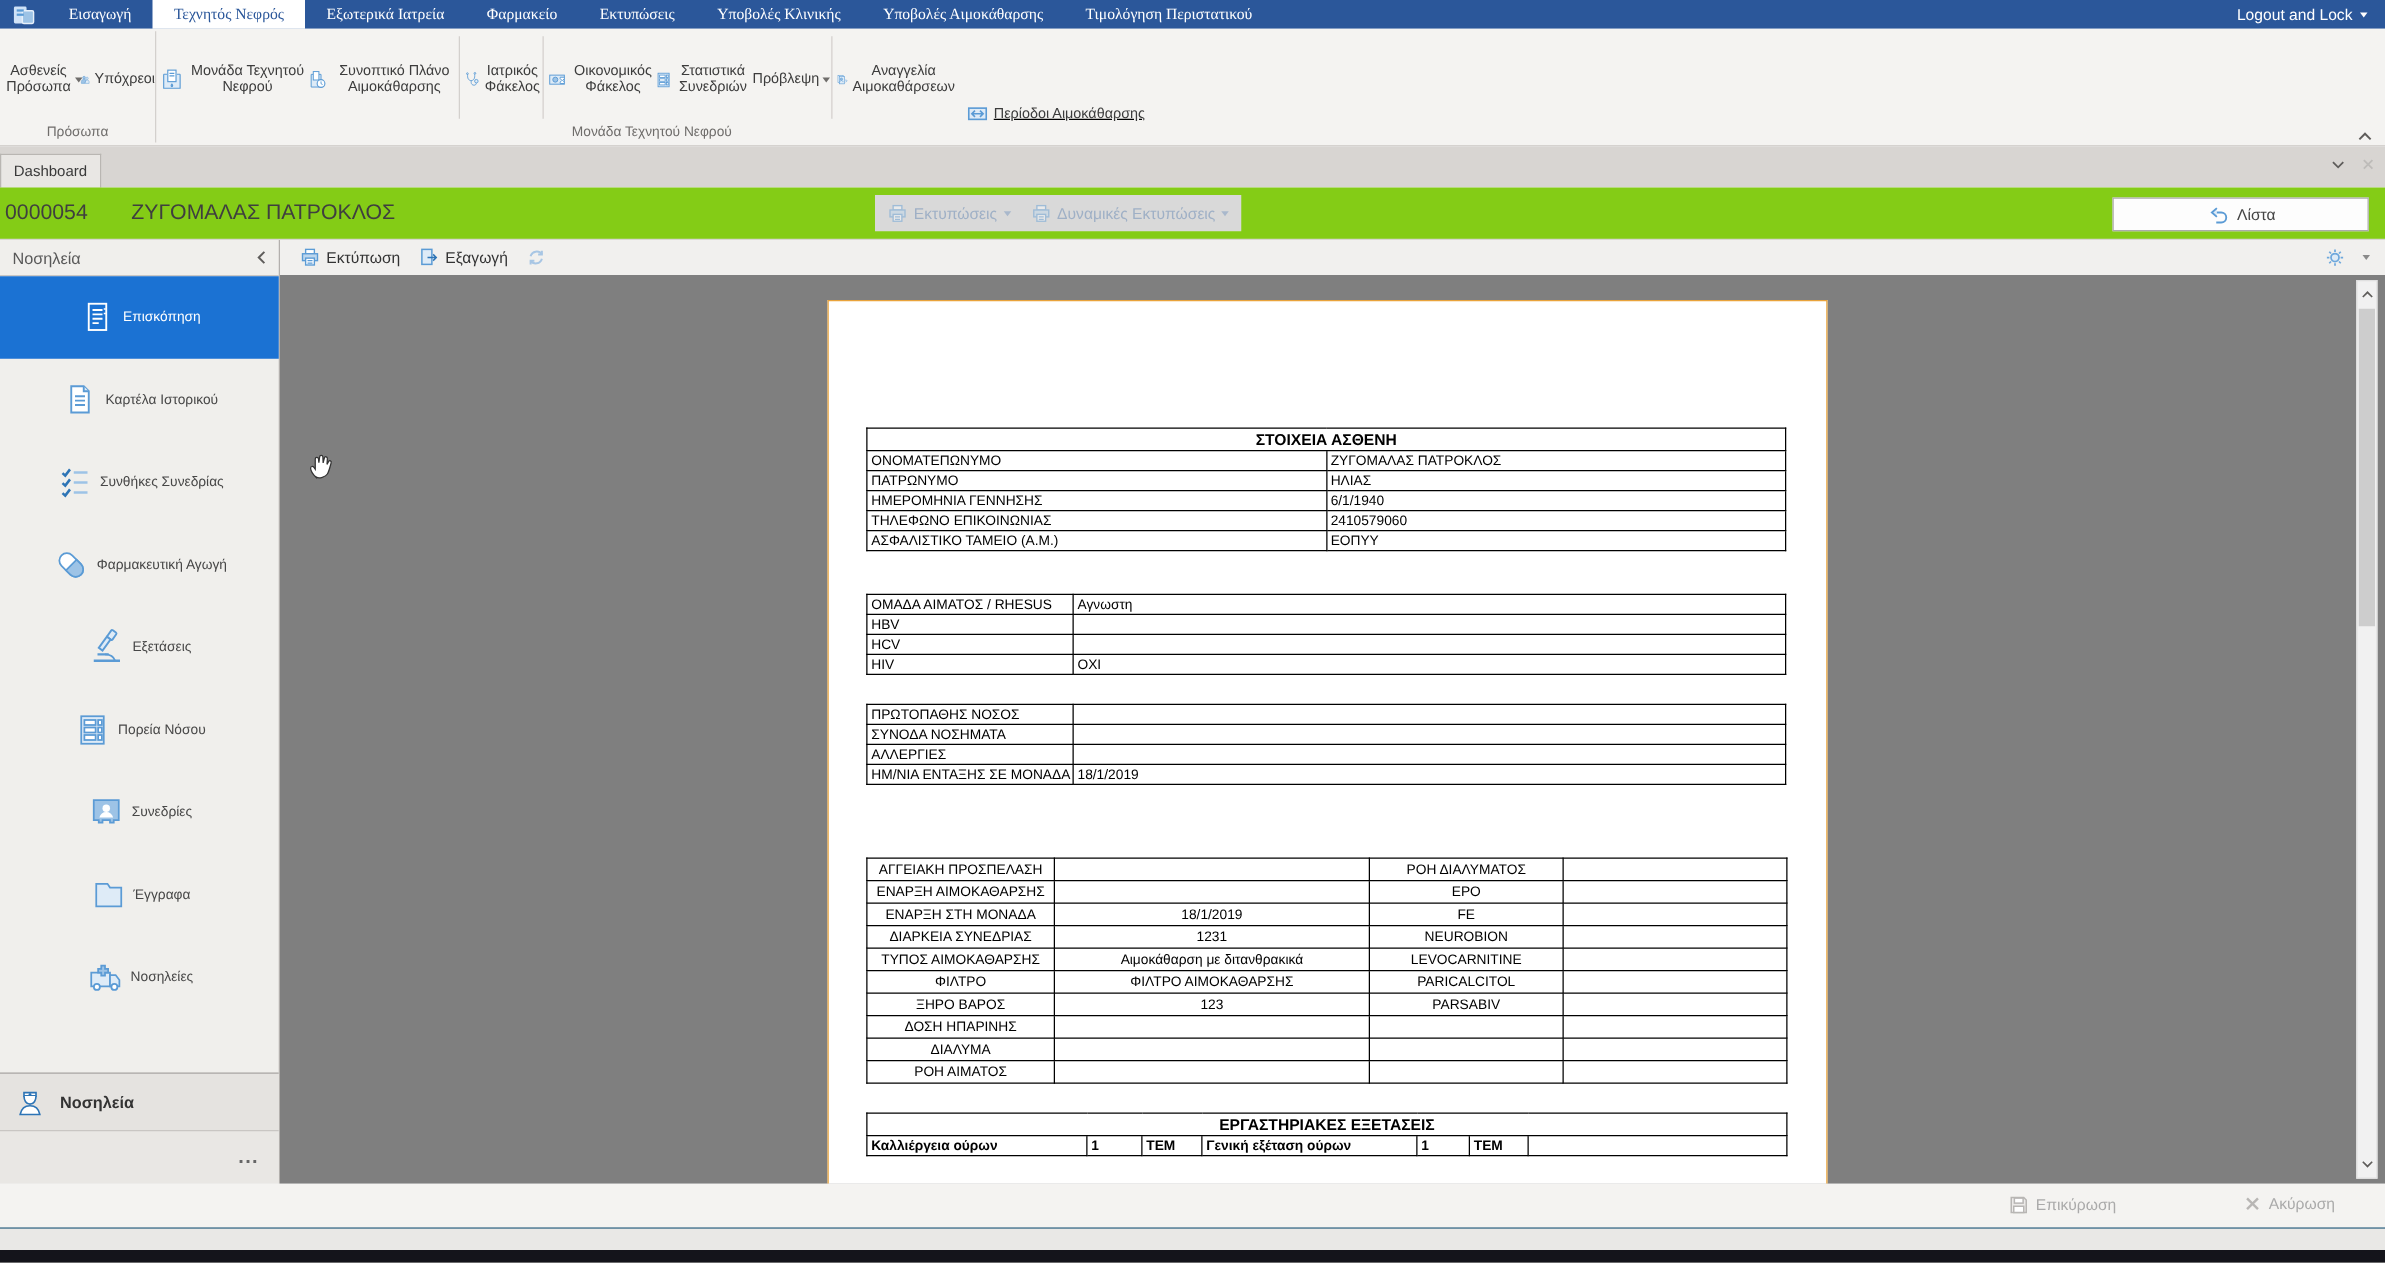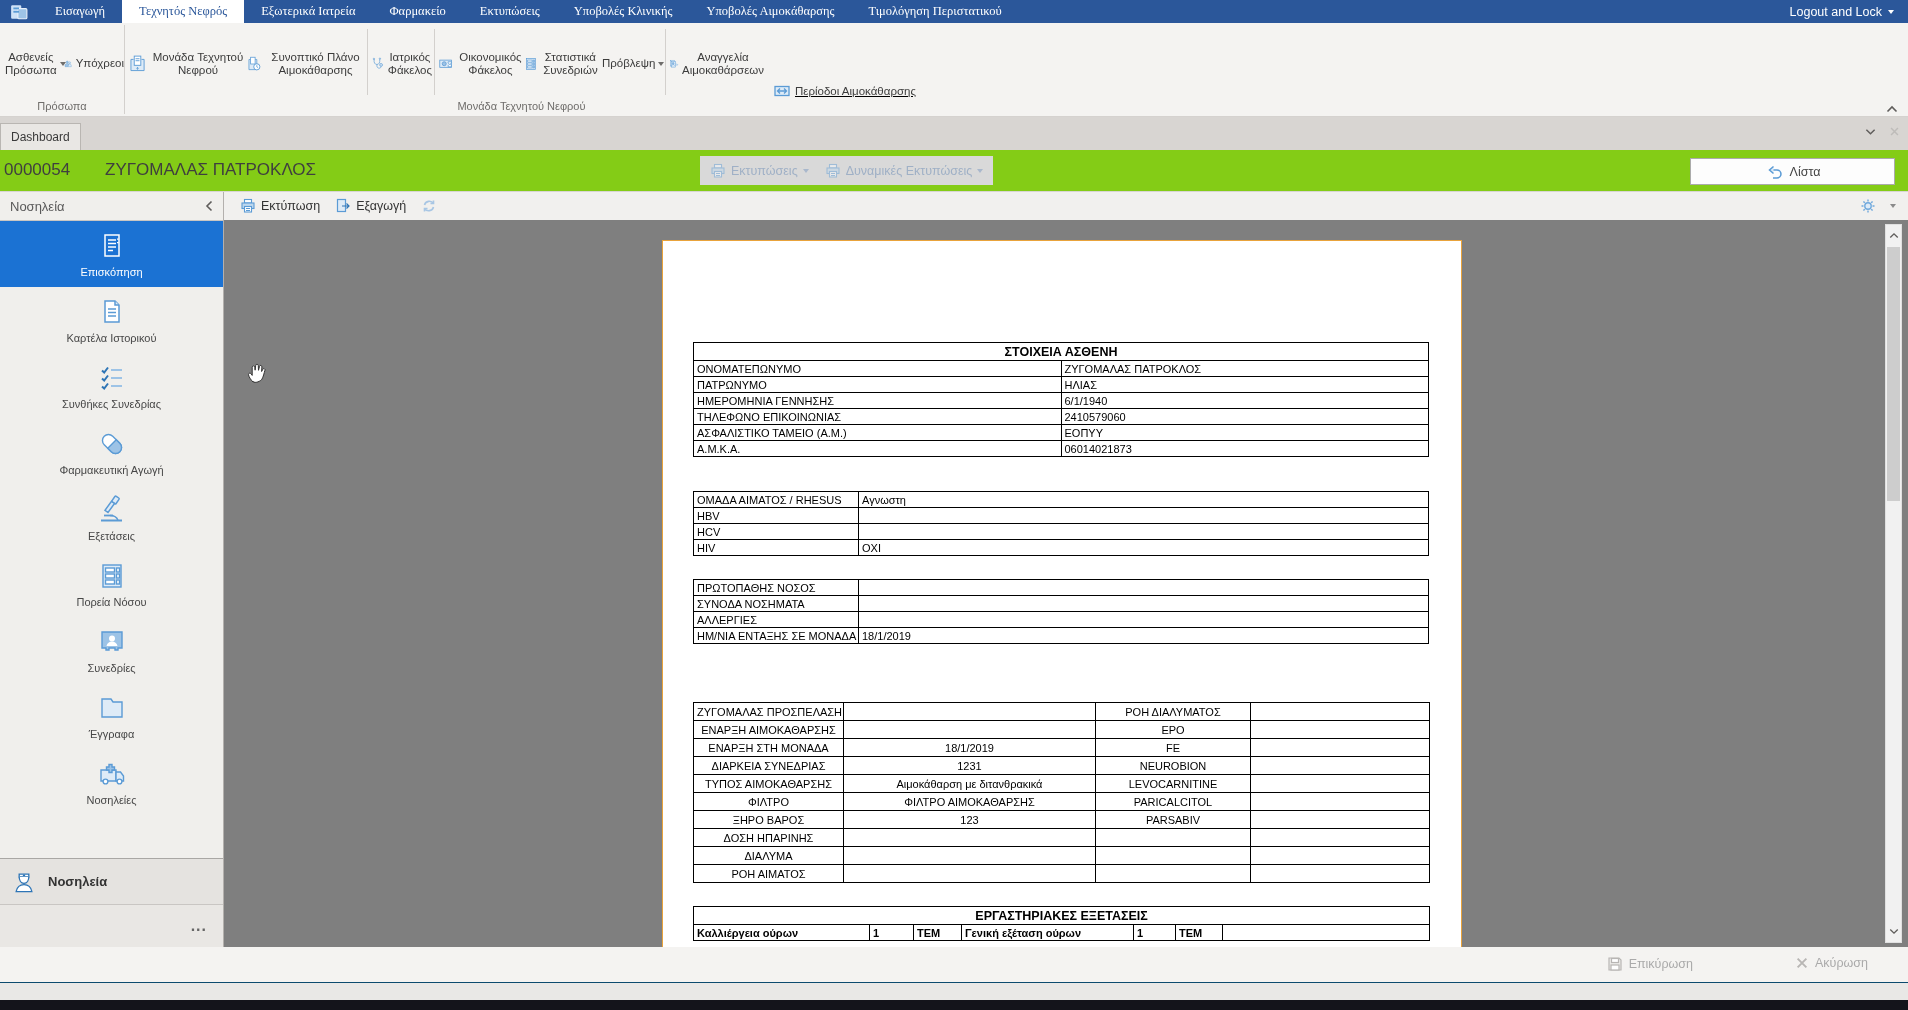--- a/index.html
+++ b/index.html
@@ -44,21 +44,21 @@
   .dis-btn .caret { border-top-color:#a9b8cc; }
   .list-btn { position:absolute; right:13px; top:8px; width:205px; height:27px; background:#fdfdfd; border:1px solid #ababab; display:flex; align-items:center; justify-content:center; gap:7px; font-size:12.5px; color:#444; }
 
   
   .main { position:absolute; top:192px; left:0; width:100%; height:755px; display:flex; }
 
   
   .sidebar { width:224px; background:#f0efec; border-right:1px solid #b3b0ad; display:flex; flex-direction:column; }
   .sb-head { height:29px; display:flex; align-items:center; padding:0 10px; font-size:13px; color:#595959; border-bottom:1px solid #c9c6c3; }
   .sb-head .sp { margin-left:auto; }
-  .sb-item { height:66px; display:flex; flex-direction:column; align-items:center; justify-content:center; gap:4px; font-size:11px; color:#474747; cursor:default; }
+  .sb-item { height:66px; display:flex; flex-direction:row; align-items:center; justify-content:center; gap:4px; font-size:11px; color:#474747; cursor:default; }
   .sb-item.sel { background:#1b72d3; color:#fff; }
   .sb-spacer { flex:1; }
   .sb-section { height:46px; border-top:1px solid #a9a7a4; background:#e5e3e0; display:flex; align-items:center; gap:10px; padding:0 10px; font-size:13px; font-weight:bold; color:#333; }
   .sb-more { height:43px; border-top:1px solid #c9c6c3; background:#e9e7e4; display:flex; align-items:center; justify-content:flex-end; padding-right:16px; color:#666; font-weight:bold; letter-spacing:1px; }
 
   
   .preview { flex:1; display:flex; flex-direction:column; }
   .pv-toolbar { height:28px; background:#f1f0ee; display:flex; align-items:center; padding-left:16px; gap:15px; position:relative; }
   .pv-btn { display:flex; align-items:center; gap:5px; font-size:12.5px; color:#333; }
   .pv-right { position:absolute; right:12px; display:flex; align-items:center; gap:14px; }
@@ -538,24 +538,20 @@
                     <td>6/1/1940</td>
                   </tr>
               <tr>
                     <td class="l">ΤΗΛΕΦΩΝΟ ΕΠΙΚΟΙΝΩΝΙΑΣ</td>
                     <td>2410579060</td>
                   </tr>
               <tr>
                     <td class="l">ΑΣΦΑΛΙΣΤΙΚΟ ΤΑΜΕΙΟ (Α.Μ.)</td>
                     <td>ΕΟΠΥΥ</td>
                   </tr>
-              <tr>
-                    <td class="l">Α.Μ.Κ.Α.</td>
-                    <td>06014021873</td>
-                  </tr>
             </tbody>
               </table>
             <table class="t2 kv">
               <tbody>
                   <tr>
                     <td class="l">ΟΜΑΔΑ ΑΙΜΑΤΟΣ / RHESUS</td>
                     <td>Αγνωστη</td>
                   </tr>
               <tr>
                     <td class="l">HBV</td>
@@ -593,21 +589,21 @@
               </table>
             <table class="t4">
               <colgroup>
                   <col style="width:150px">
                   <col style="width:252px">
                   <col style="width:155px">
                   <col style="width:179px">
                 </colgroup>
               <tbody>
                   <tr>
-                    <td>ΖΥΓΟΜΑΛΑΣ ΠΡΟΣΠΕΛΑΣΗ</td>
+                    <td>ΑΓΓΕΙΑΚΗ ΠΡΟΣΠΕΛΑΣΗ</td>
                     <td></td>
                     <td>ΡΟΗ ΔΙΑΛΥΜΑΤΟΣ</td>
                     <td></td>
                   </tr>
               <tr>
                     <td>ΕΝΑΡΞΗ ΑΙΜΟΚΑΘΑΡΣΗΣ</td>
                     <td></td>
                     <td>EPO</td>
                     <td></td>
                   </tr>

